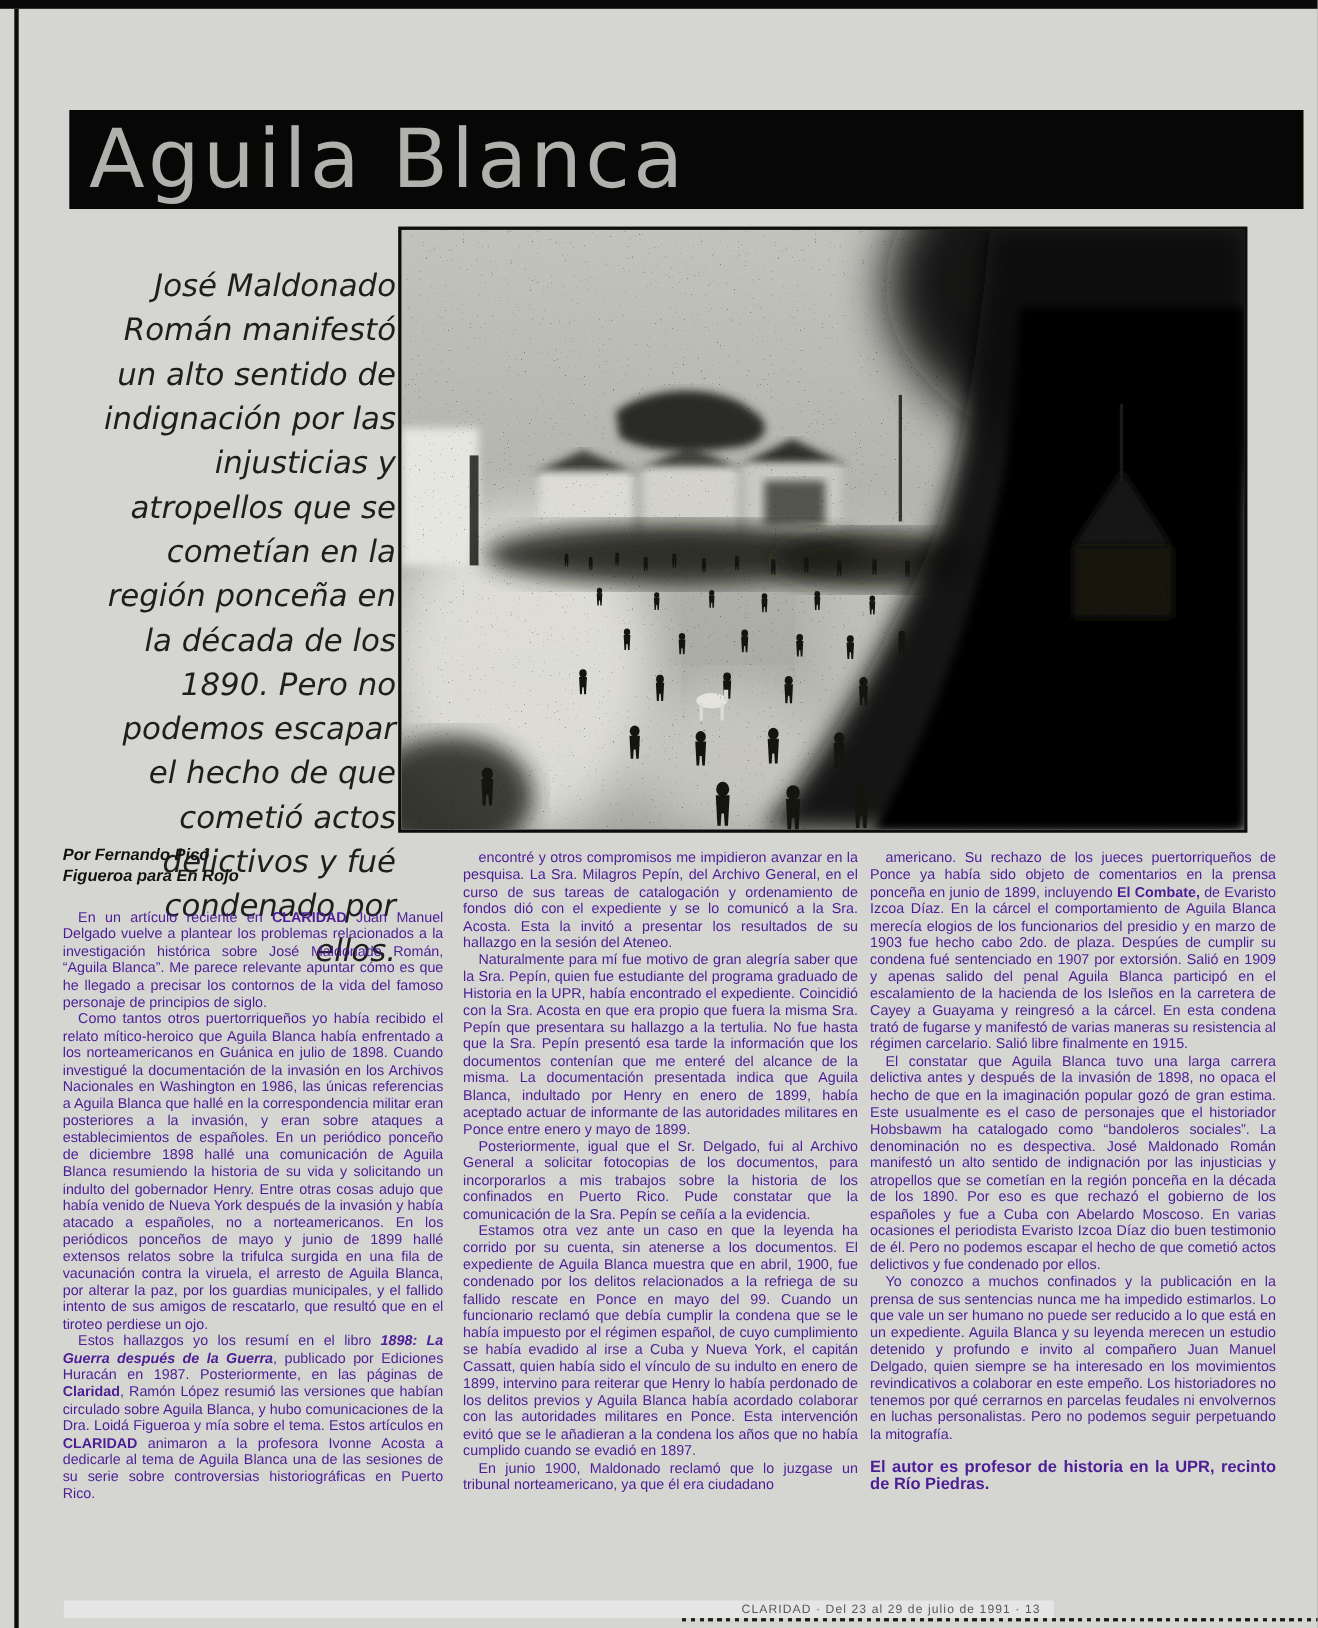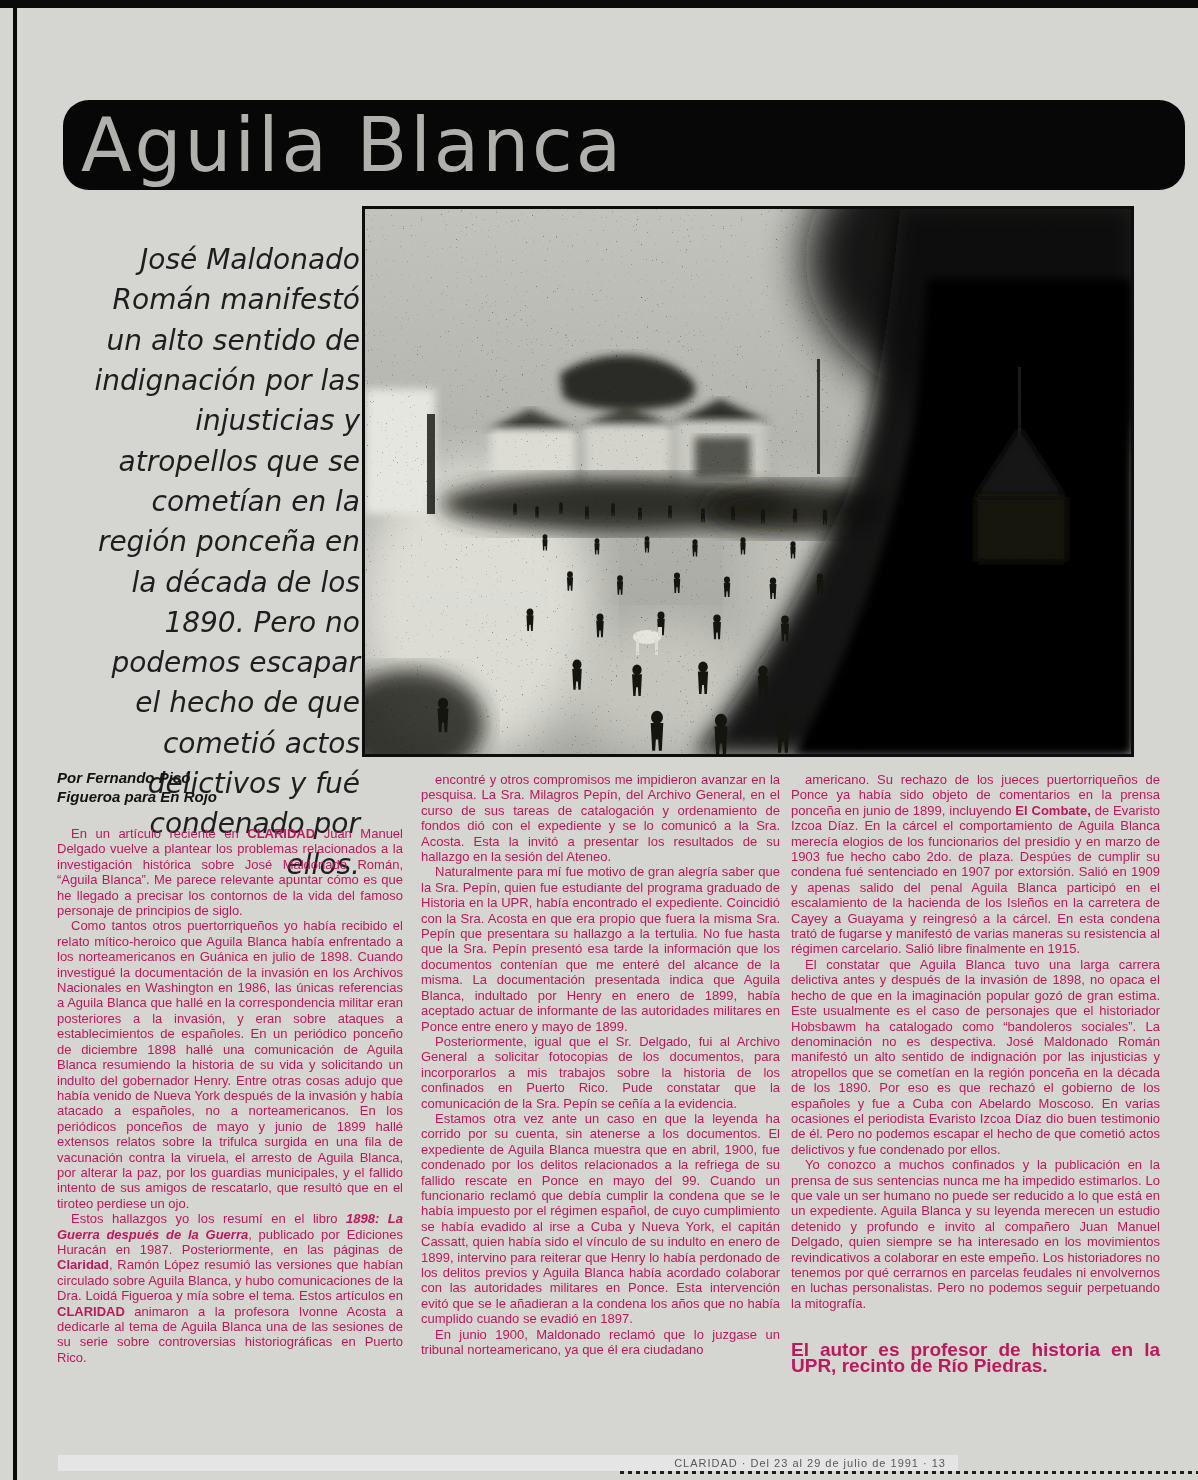--- a/index.html
+++ b/index.html
@@ -11,49 +11,49 @@
   }
   .abs{position:absolute;}
   #top-strip{left:0;top:0;width:1198px;height:8px;background:#0a0a0a;}
   #left-rule{left:13px;top:8px;width:4px;height:1472px;background:#0c0c0c;}
   #title1{
     left:80px;top:14px;width:560px;
     font-family:"DejaVu Sans","Liberation Sans",sans-serif;
     font-size:80px;font-weight:400;letter-spacing:2px;color:#0b0b0b;
     white-space:nowrap;
   }
-  #title-bar{left:63px;top:100px;width:1122px;height:90px;background:#070707;border-radius:26px;}
+  #title-bar{left:63px;top:100px;width:1122px;height:90px;background:#070707;}
   #title2{
     position:absolute;left:18px;top:2px;
     font-family:"DejaVu Sans","Liberation Sans",sans-serif;
     font-size:74px;font-weight:400;letter-spacing:3px;color:#b0b0ad;
     white-space:nowrap;
   }
   #pull-quote{
     left:86px;top:240px;width:274px;
     font-family:"DejaVu Sans","Liberation Sans",sans-serif;
     font-style:italic;font-size:28px;line-height:1.44;
     text-align:right;color:#1e1e1e;
   }
   #photo-frame{
     left:362px;top:206px;width:766px;height:545px;
     border:3px solid #0d0d0d;background:#b3b3ae;overflow:hidden;
   }
   #byline{left:57px;top:768px;width:340px;font-size:15px;line-height:1.28;
     font-weight:bold;font-style:italic;color:#121212;}
   .col{
-    font-size:13px;line-height:15.4px;text-align:justify;color:#be185d;
+    font-size:13px;line-height:15.4px;text-align:justify;color:#4c1d95;
   }
   .col p{margin:0;text-indent:14px;}
   .b{font-weight:bold;}
   .i{font-style:italic;}
   #col1{left:57px;top:826px;width:346px;}
   #col2{left:421px;top:772px;width:359px;}
   #col3{left:791px;top:772px;width:369px;}
-  #author-note{margin-top:31px;font-weight:bold;text-indent:0;font-size:19px;}
+  #author-note{margin-top:15px;font-weight:bold;text-indent:0;font-size:15px;}
   #bottom-bar{left:58px;top:1455px;width:900px;height:16px;background:#e5e5e5;}
   #bottom-bar-text{
     position:absolute;right:12px;top:0;height:16px;line-height:16px;
     font-size:11px;letter-spacing:1px;color:#585858;white-space:nowrap;
   }
   #dotted-edge{
     left:620px;top:1471px;width:578px;height:3px;
     background:repeating-linear-gradient(90deg,#1d1d1d 0 4px,rgba(0,0,0,0) 4px 8px);
   }
   #speckle{left:0;top:0;width:1198px;height:1480px;pointer-events:none;opacity:.55;}

